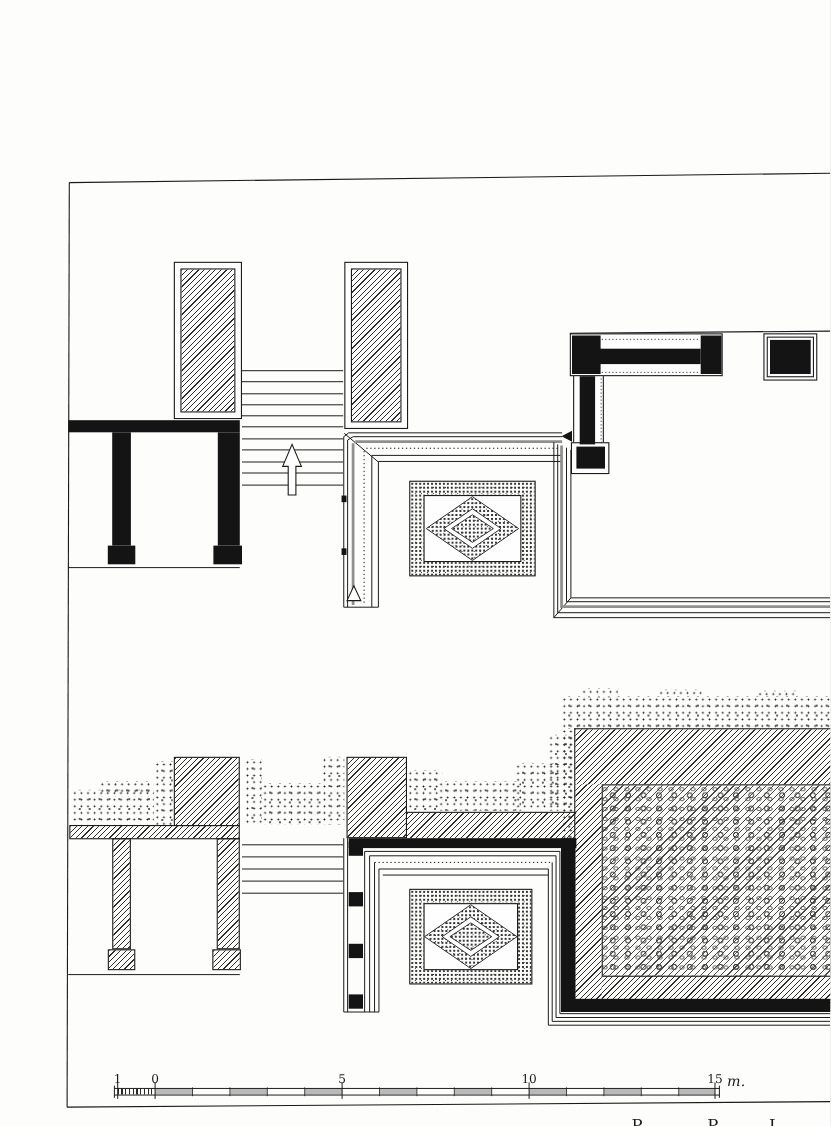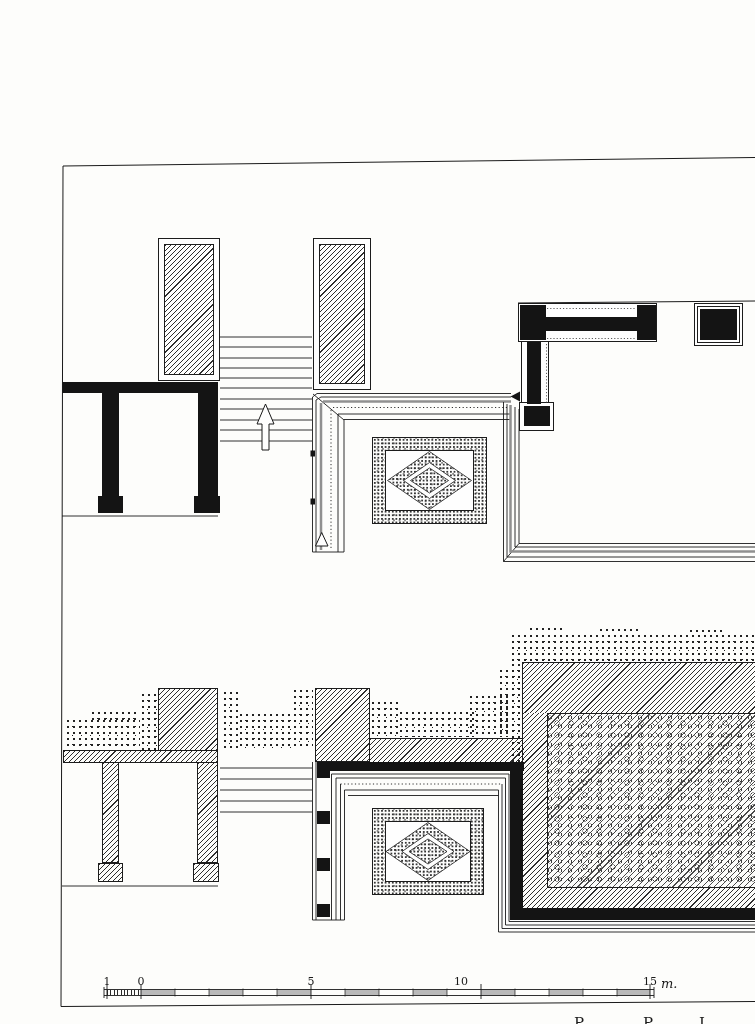--- a/index.html
+++ b/index.html
@@ -241,21 +241,21 @@
           <line x1="583" y1="988.5" x2="583" y2="996.5"></line>
             <line x1="617" y1="988.5" x2="617" y2="996.5"></line>
         </g>
       </g>
     </g>
   </svg>
 
   <span class="lbl" style="left:107px;top:976px;">1</span>
   <span class="lbl" style="left:141px;top:976px;">0</span>
   <span class="lbl" style="left:311px;top:976px;">5</span>
-  <span class="lbl" style="left:461px;top:976px;">10</span>
+  <span class="lbl" style="left:481px;top:976px;">10</span>
   <span class="lbl" style="left:650px;top:976px;">15</span>
   <span class="unit" style="left:661px;top:977px;">m.</span>
 
   <span class="cap" style="left:574px;top:1016px;">P</span>
   <span class="cap" style="left:643px;top:1016px;">P</span>
   <span class="cap" style="left:699px;top:1016px;">I</span>
 
 </div>
 
 </body></html>

